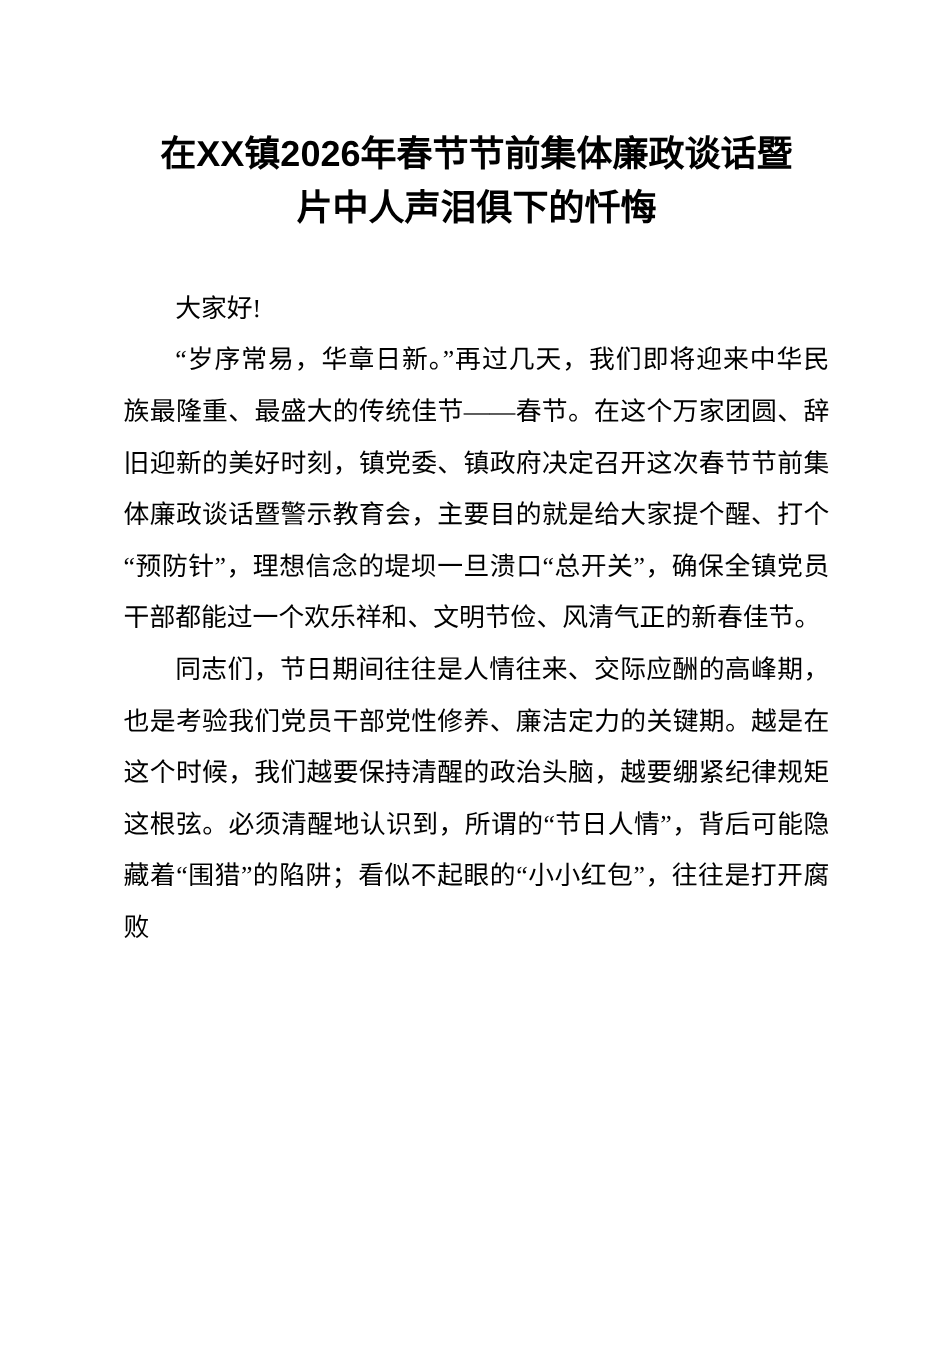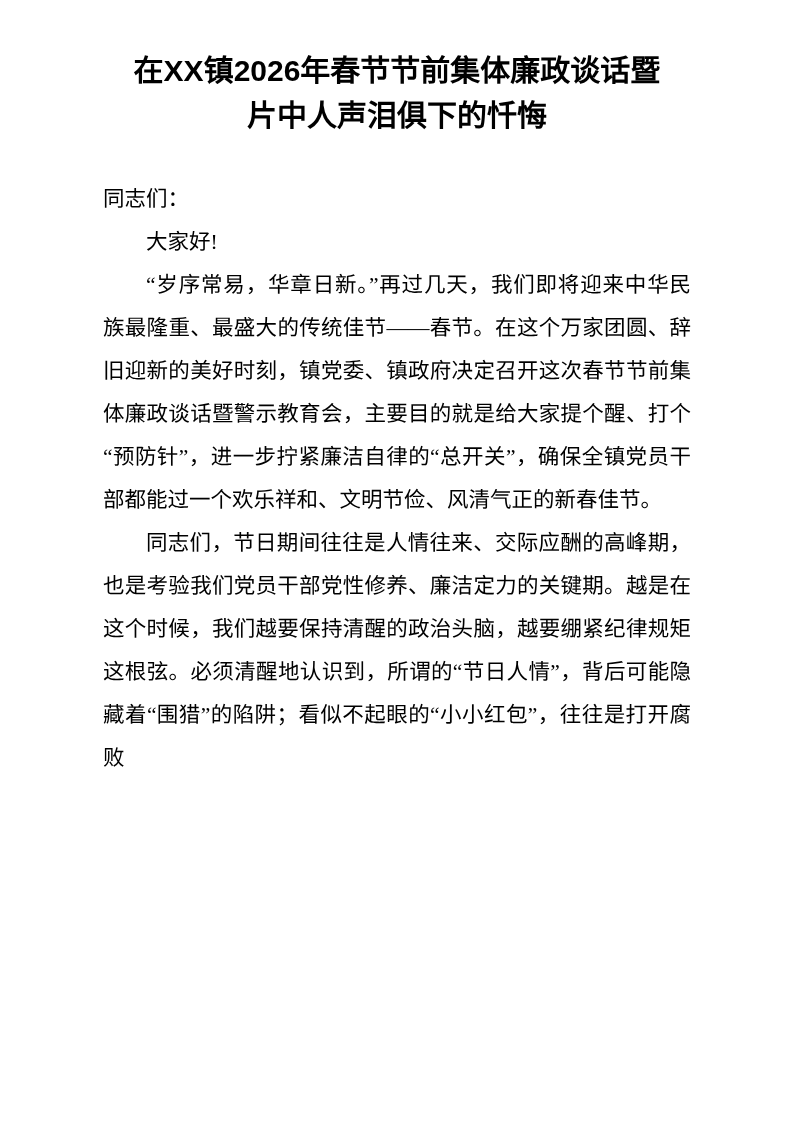--- a/index.html
+++ b/index.html
@@ -8,21 +8,21 @@
     padding: 0;
     background: #ffffff;
   }
   .page {
     position: relative;
     width: 793px;
     height: 1122px;
     margin: 0 auto;
     background: #ffffff;
     color: #000000;
-    padding: 48px 102px 0 103px;
+    padding: 106px 102px 0 103px;
     overflow: hidden;
   }
   .doc-title {
     margin: 0 0 40px 0;
     text-align: center;
     font-family: "Liberation Sans", "DejaVu Sans", sans-serif;
     font-weight: 700;
     font-size: 30px;
     line-height: 45px;
     color: #000000;
@@ -53,19 +53,18 @@
 <body>
 
 <div class="page">
 
   <h1 class="doc-title">
     <span class="title-line">在XX镇2026年春节节前集体廉政谈话暨</span>
     <span class="title-line">片中人声泪俱下的忏悔</span>
   </h1>
 
   <div class="doc-body">
-    <p class="salutation">同志们：</p>
     <p class="para">大家好!</p>
-    <p class="para">“岁序常易，华章日新。”再过几天，我们即将迎来中华民族最隆重、最盛大的传统佳节——春节。在这个万家团圆、辞旧迎新的美好时刻，镇党委、镇政府决定召开这次春节节前集体廉政谈话暨警示教育会，主要目的就是给大家提个醒、打个“预防针”，进一步拧紧廉洁自律的“总开关”，确保全镇党员干部都能过一个欢乐祥和、文明节俭、风清气正的新春佳节。</p>
+    <p class="para">“岁序常易，华章日新。”再过几天，我们即将迎来中华民族最隆重、最盛大的传统佳节——春节。在这个万家团圆、辞旧迎新的美好时刻，镇党委、镇政府决定召开这次春节节前集体廉政谈话暨警示教育会，主要目的就是给大家提个醒、打个“预防针”，理想信念的堤坝一旦溃口“总开关”，确保全镇党员干部都能过一个欢乐祥和、文明节俭、风清气正的新春佳节。</p>
     <p class="para">同志们，节日期间往往是人情往来、交际应酬的高峰期，也是考验我们党员干部党性修养、廉洁定力的关键期。越是在这个时候，我们越要保持清醒的政治头脑，越要绷紧纪律规矩这根弦。必须清醒地认识到，所谓的“节日人情”，背后可能隐藏着“围猎”的陷阱；看似不起眼的“小小红包”，往往是打开腐败</p>
   </div>
 
 </div>
 
 </body></html>

